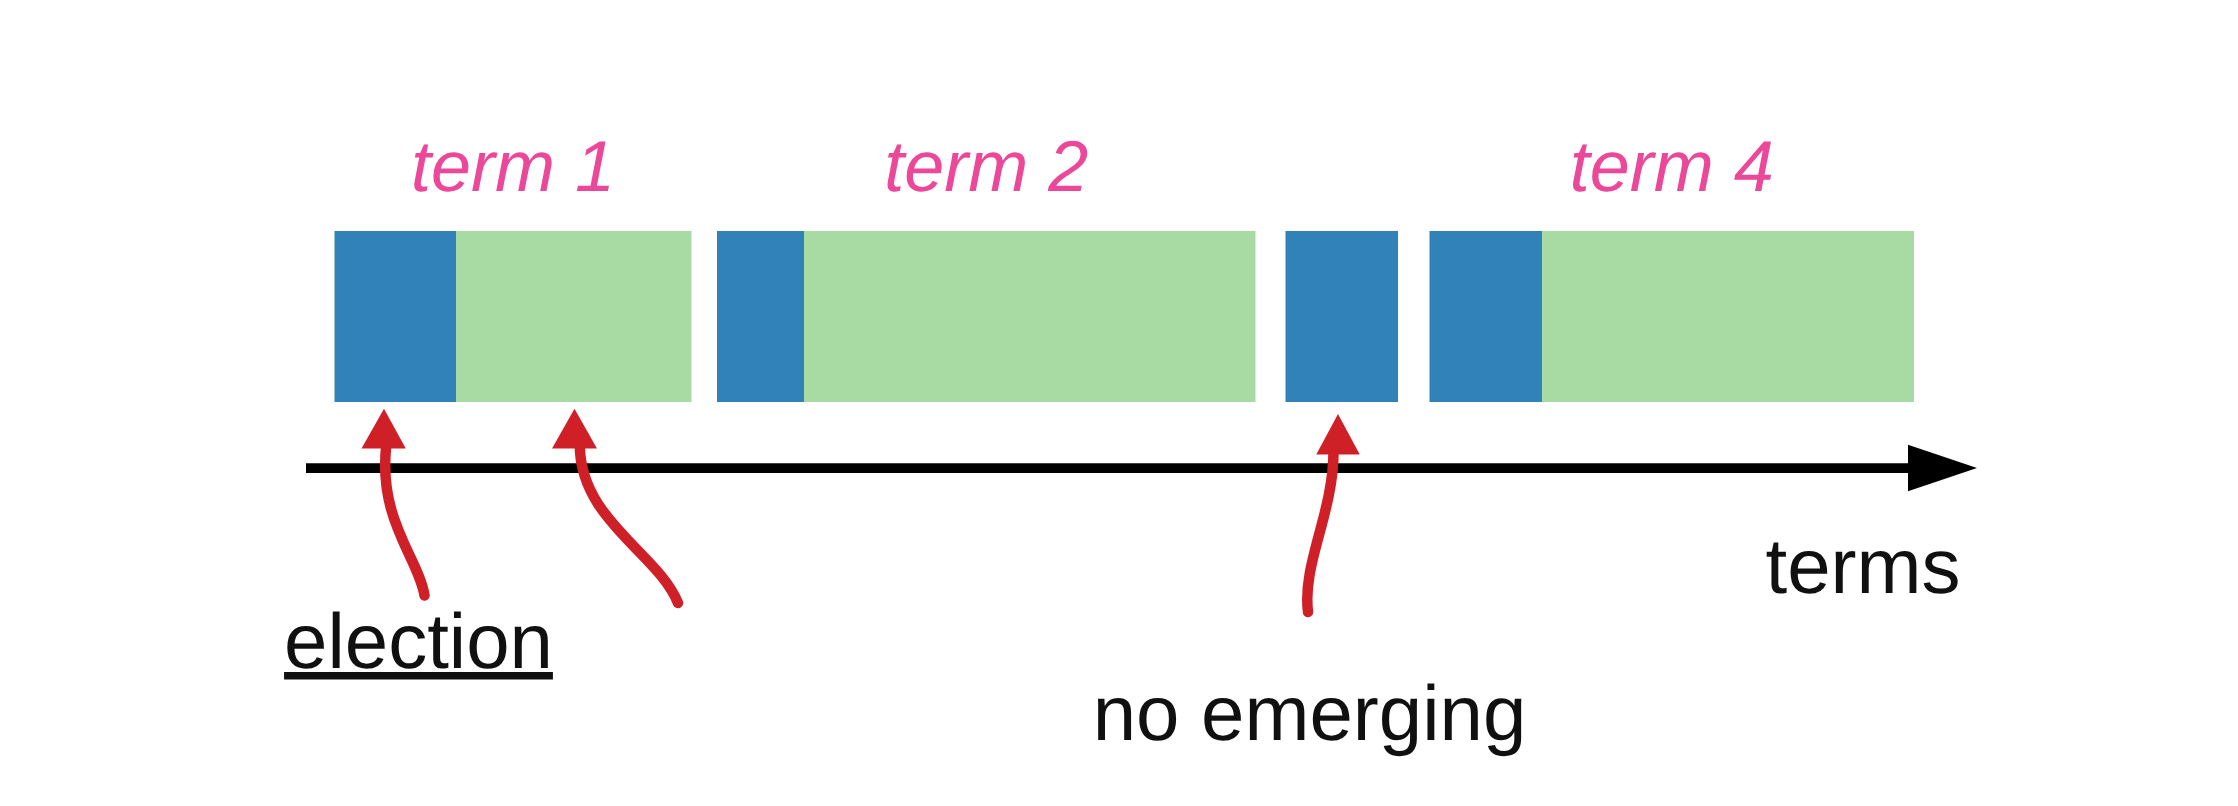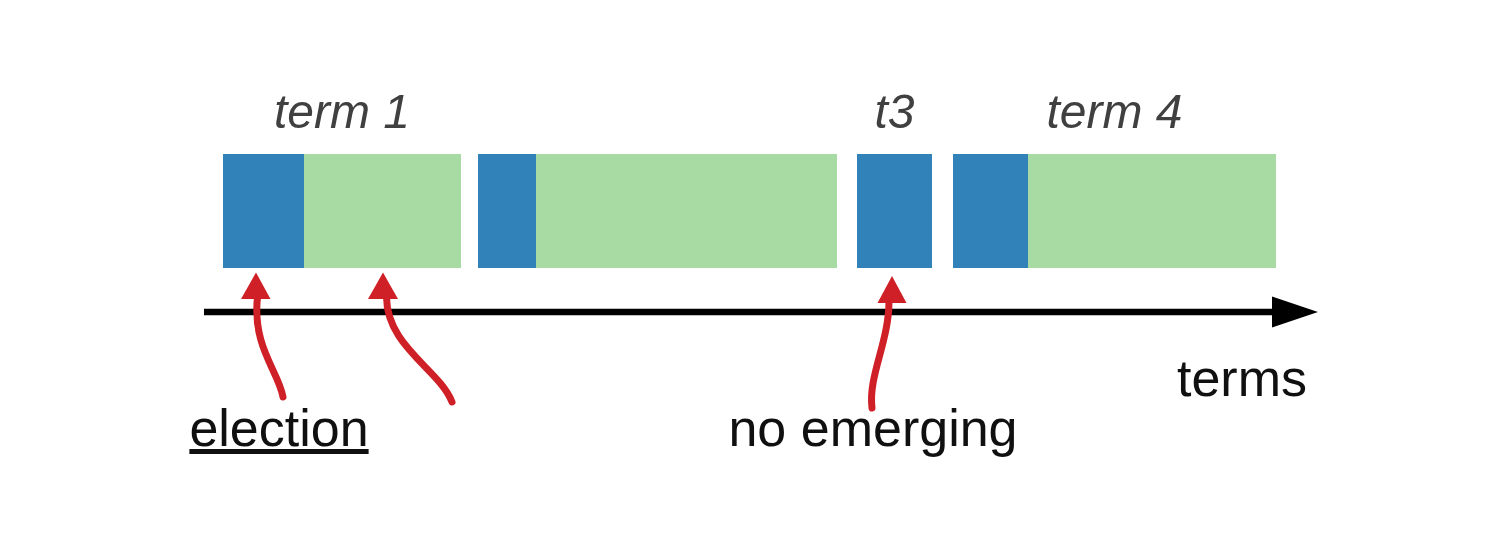--- a/index.html
+++ b/index.html
@@ -17,21 +17,21 @@
     color: #101010;
   }
   .term-label {
     position: absolute;
     top: 87px;
     height: 50px;
     line-height: 50px;
     font-size: 48px;
     font-style: italic;
     text-align: center;
-    color: #404040;
+    color: #ec4899;
     white-space: nowrap;
   }
   .term-bar {
     position: absolute;
     top: 154px;
     height: 114px;
     display: flex;
   }
   .seg-election {
     height: 100%;
@@ -64,29 +64,29 @@
   .annotation {
     position: absolute;
     top: 397px;
     font-size: 52px;
     line-height: 62px;
     text-align: center;
     white-space: nowrap;
   }
   .annotation-election { left: 169px; width: 220px; text-decoration: underline; }
   .annotation-normal   { left: 364px; width: 260px; }
-  .annotation-noleader { left: 713px; width: 320px; }
+  .annotation-noleader { left: 713px; width: 320px; margin-top: 48px; }
 </style>
 </head>
 <body>
 
 <div class="canvas">
 
   <div class="term-label" style="left:223px;width:238px;">term 1</div>
-  <div class="term-label" style="left:857px;width:75px;">t3</div>
+  <div class="term-label" style="left:478px;width:359px;">term 2</div>
   <div class="term-label" style="left:953px;width:323px;">term 4</div>
 
   <div class="term-bar" style="left:223px;width:238px;">
     <div class="seg-election" style="width:81px;"></div>
     <div class="seg-normal"></div>
   </div>
   <div class="term-bar" style="left:478px;width:359px;">
     <div class="seg-election" style="width:58px;"></div>
     <div class="seg-normal"></div>
   </div>

